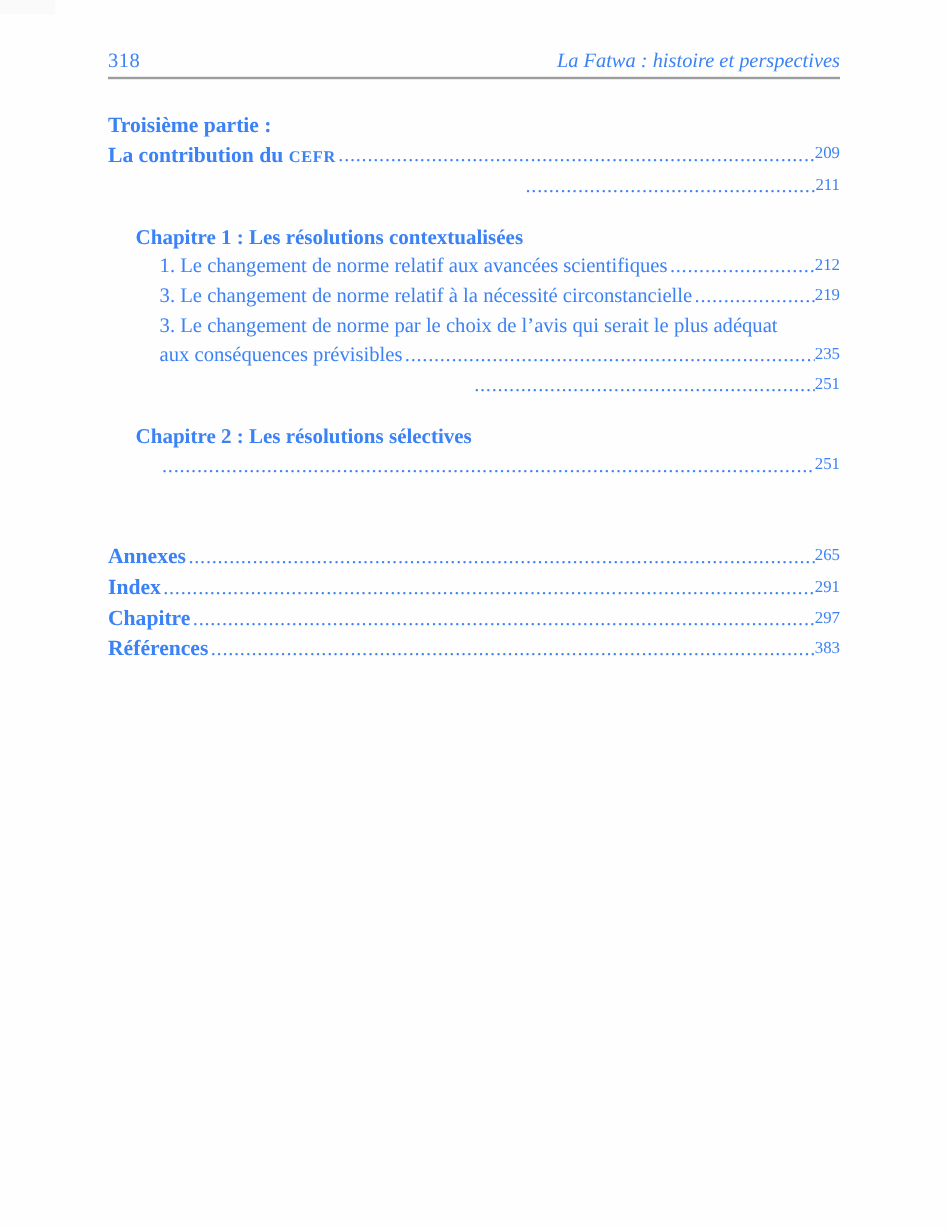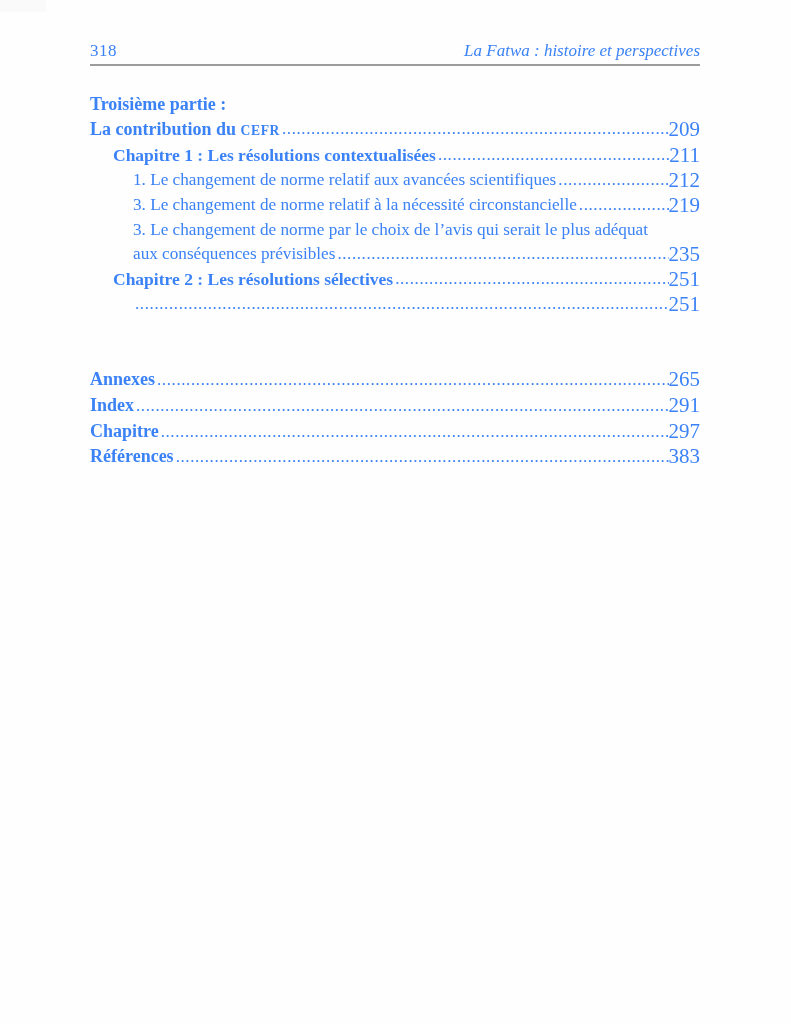--- a/index.html
+++ b/index.html
@@ -33,42 +33,42 @@
   }
   .folio { font-size: 17px; letter-spacing: 0.5px; }
   .running-title { font-size: 17px; font-style: italic; }
 
   
   .toc { margin-top: 26px; }
   .row { display: flex; align-items: flex-start; line-height: 24.7px; }
   .label { white-space: nowrap; }
 
   .part .label    { font-weight: bold; font-size: 18px; }
-  .chapter .label { font-weight: bold; font-size: 17.5px; }
+  .chapter .label { font-weight: bold; font-size: 17.5px; margin-top: 42px; }
   .item .label    { font-weight: normal; font-size: 17.2px; }
 
   .ind1 { padding-left: 23px; }
   .ind2 { padding-left: 43px; }
 
   .smallcaps { font-size: 13.6px; letter-spacing: 0.6px; }
   .it { font-style: italic; }
 
   .dots {
     flex: 1 1 auto;
     overflow: hidden;
     white-space: nowrap;
     font-size: 17px;
     font-weight: normal;
     padding: 0 5px 0 2px;
   }
   .dots::after {
     content: "........................................................................................................................................................................................................";
     letter-spacing: 0.6px;
   }
-  .pagenum { font-size: 21px; font-weight: normal; white-space: nowrap; }
+  .pagenum { font-size: 14px; font-weight: normal; white-space: nowrap; }
 
   
   .backmatter { margin-top: 51px; }
   .backmatter .row { line-height: 25.7px; }
   .backmatter .label { font-weight: bold; font-size: 18px; }
 </style>
 </head>
 <body>
 
 <div class="page">

